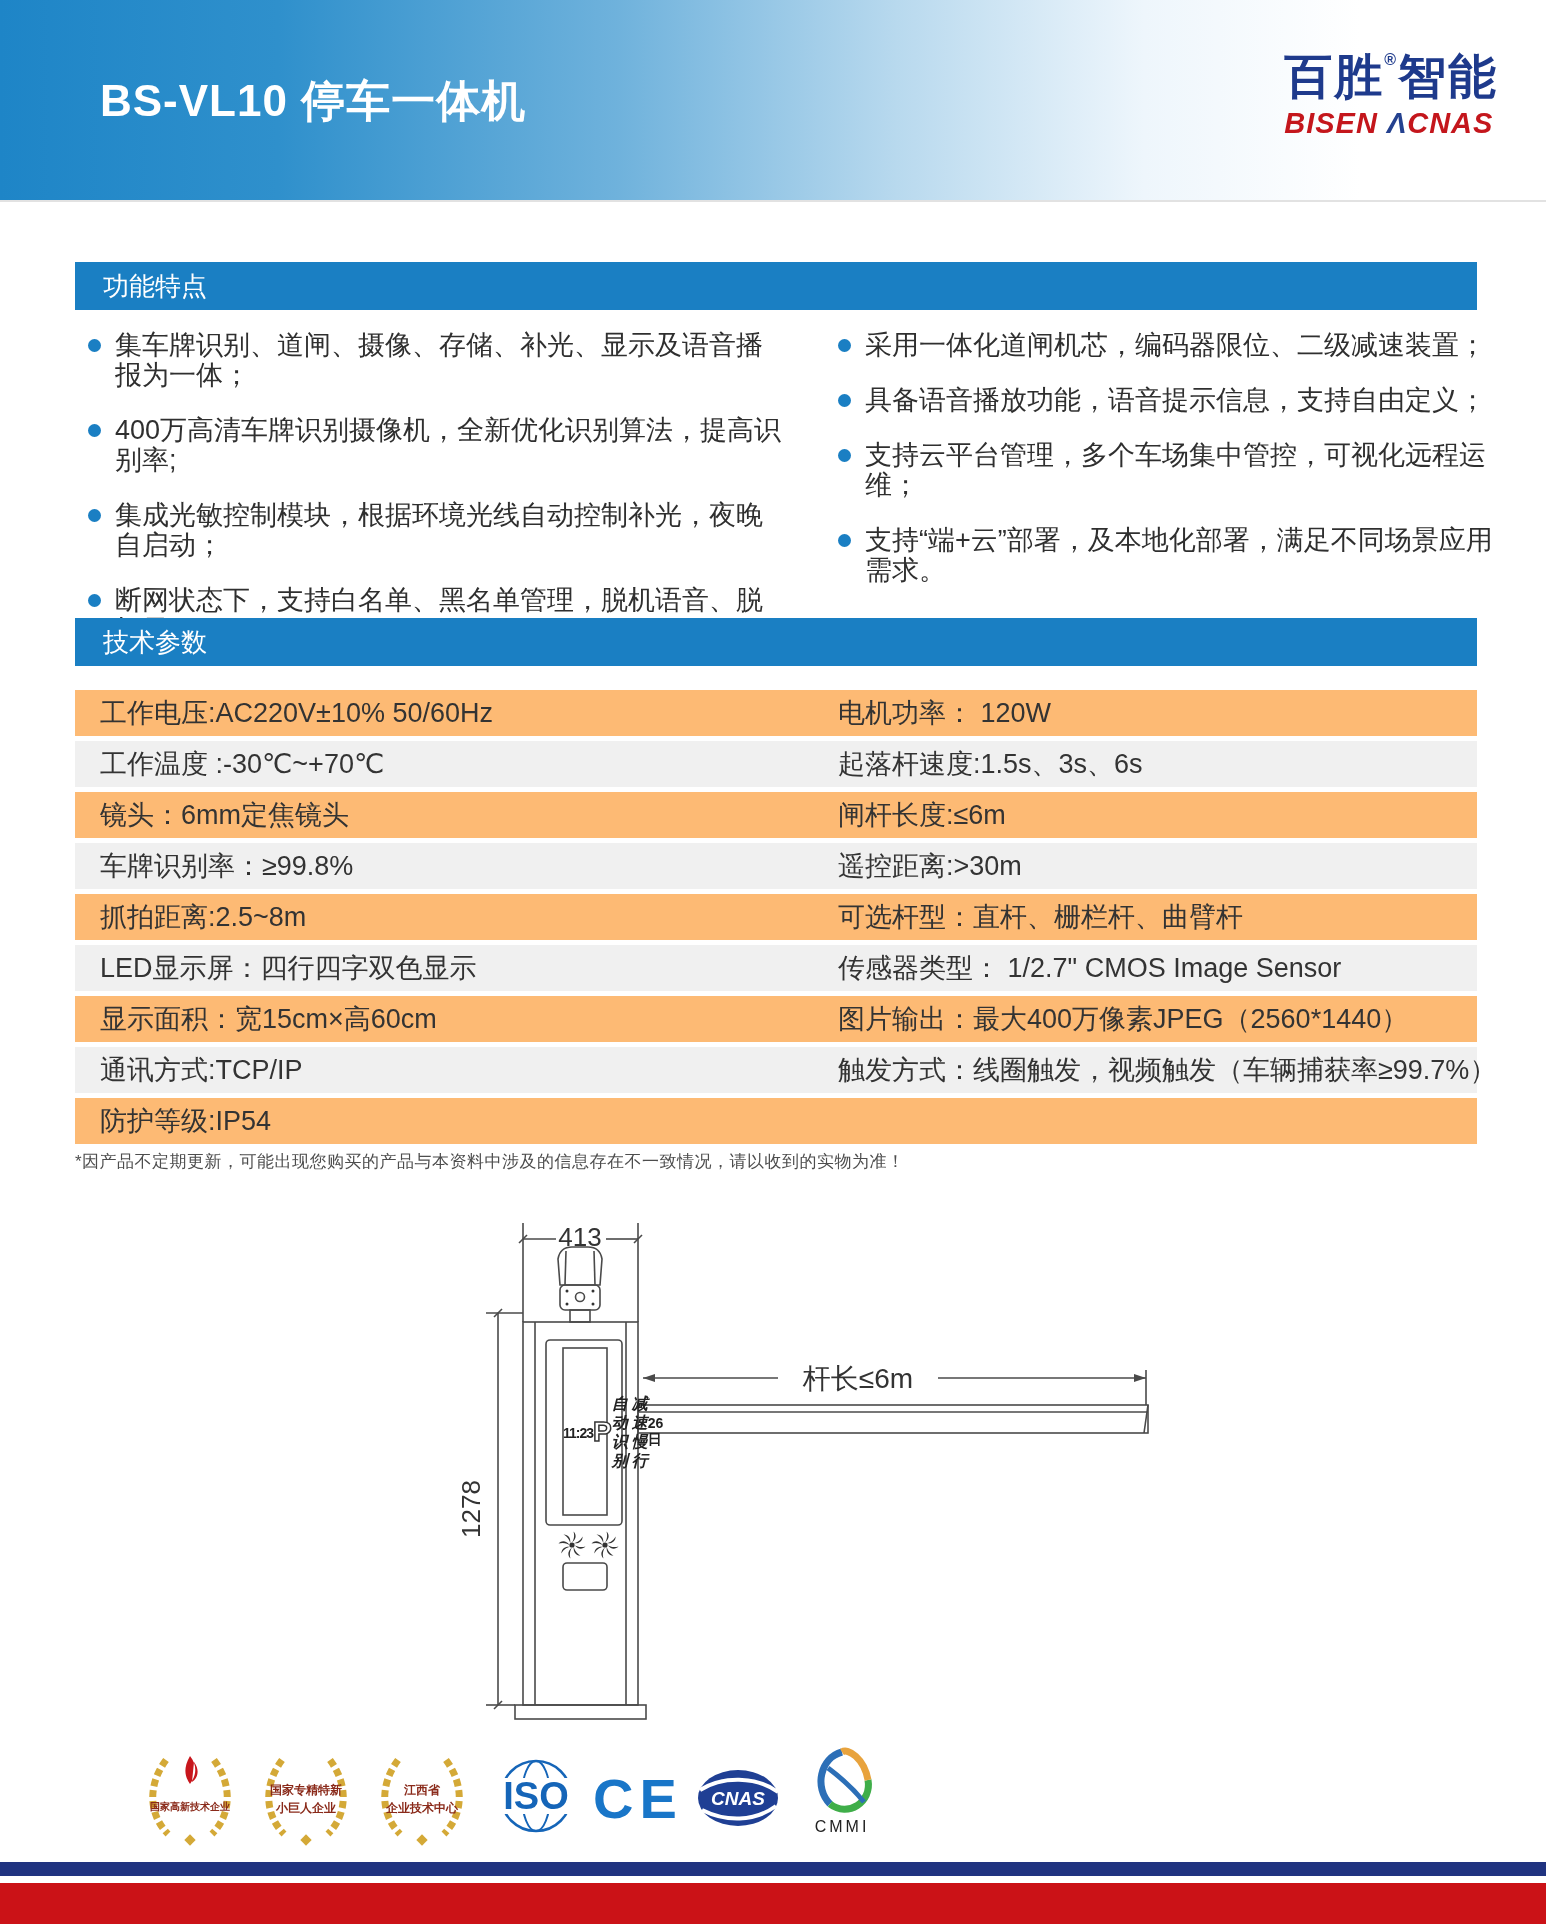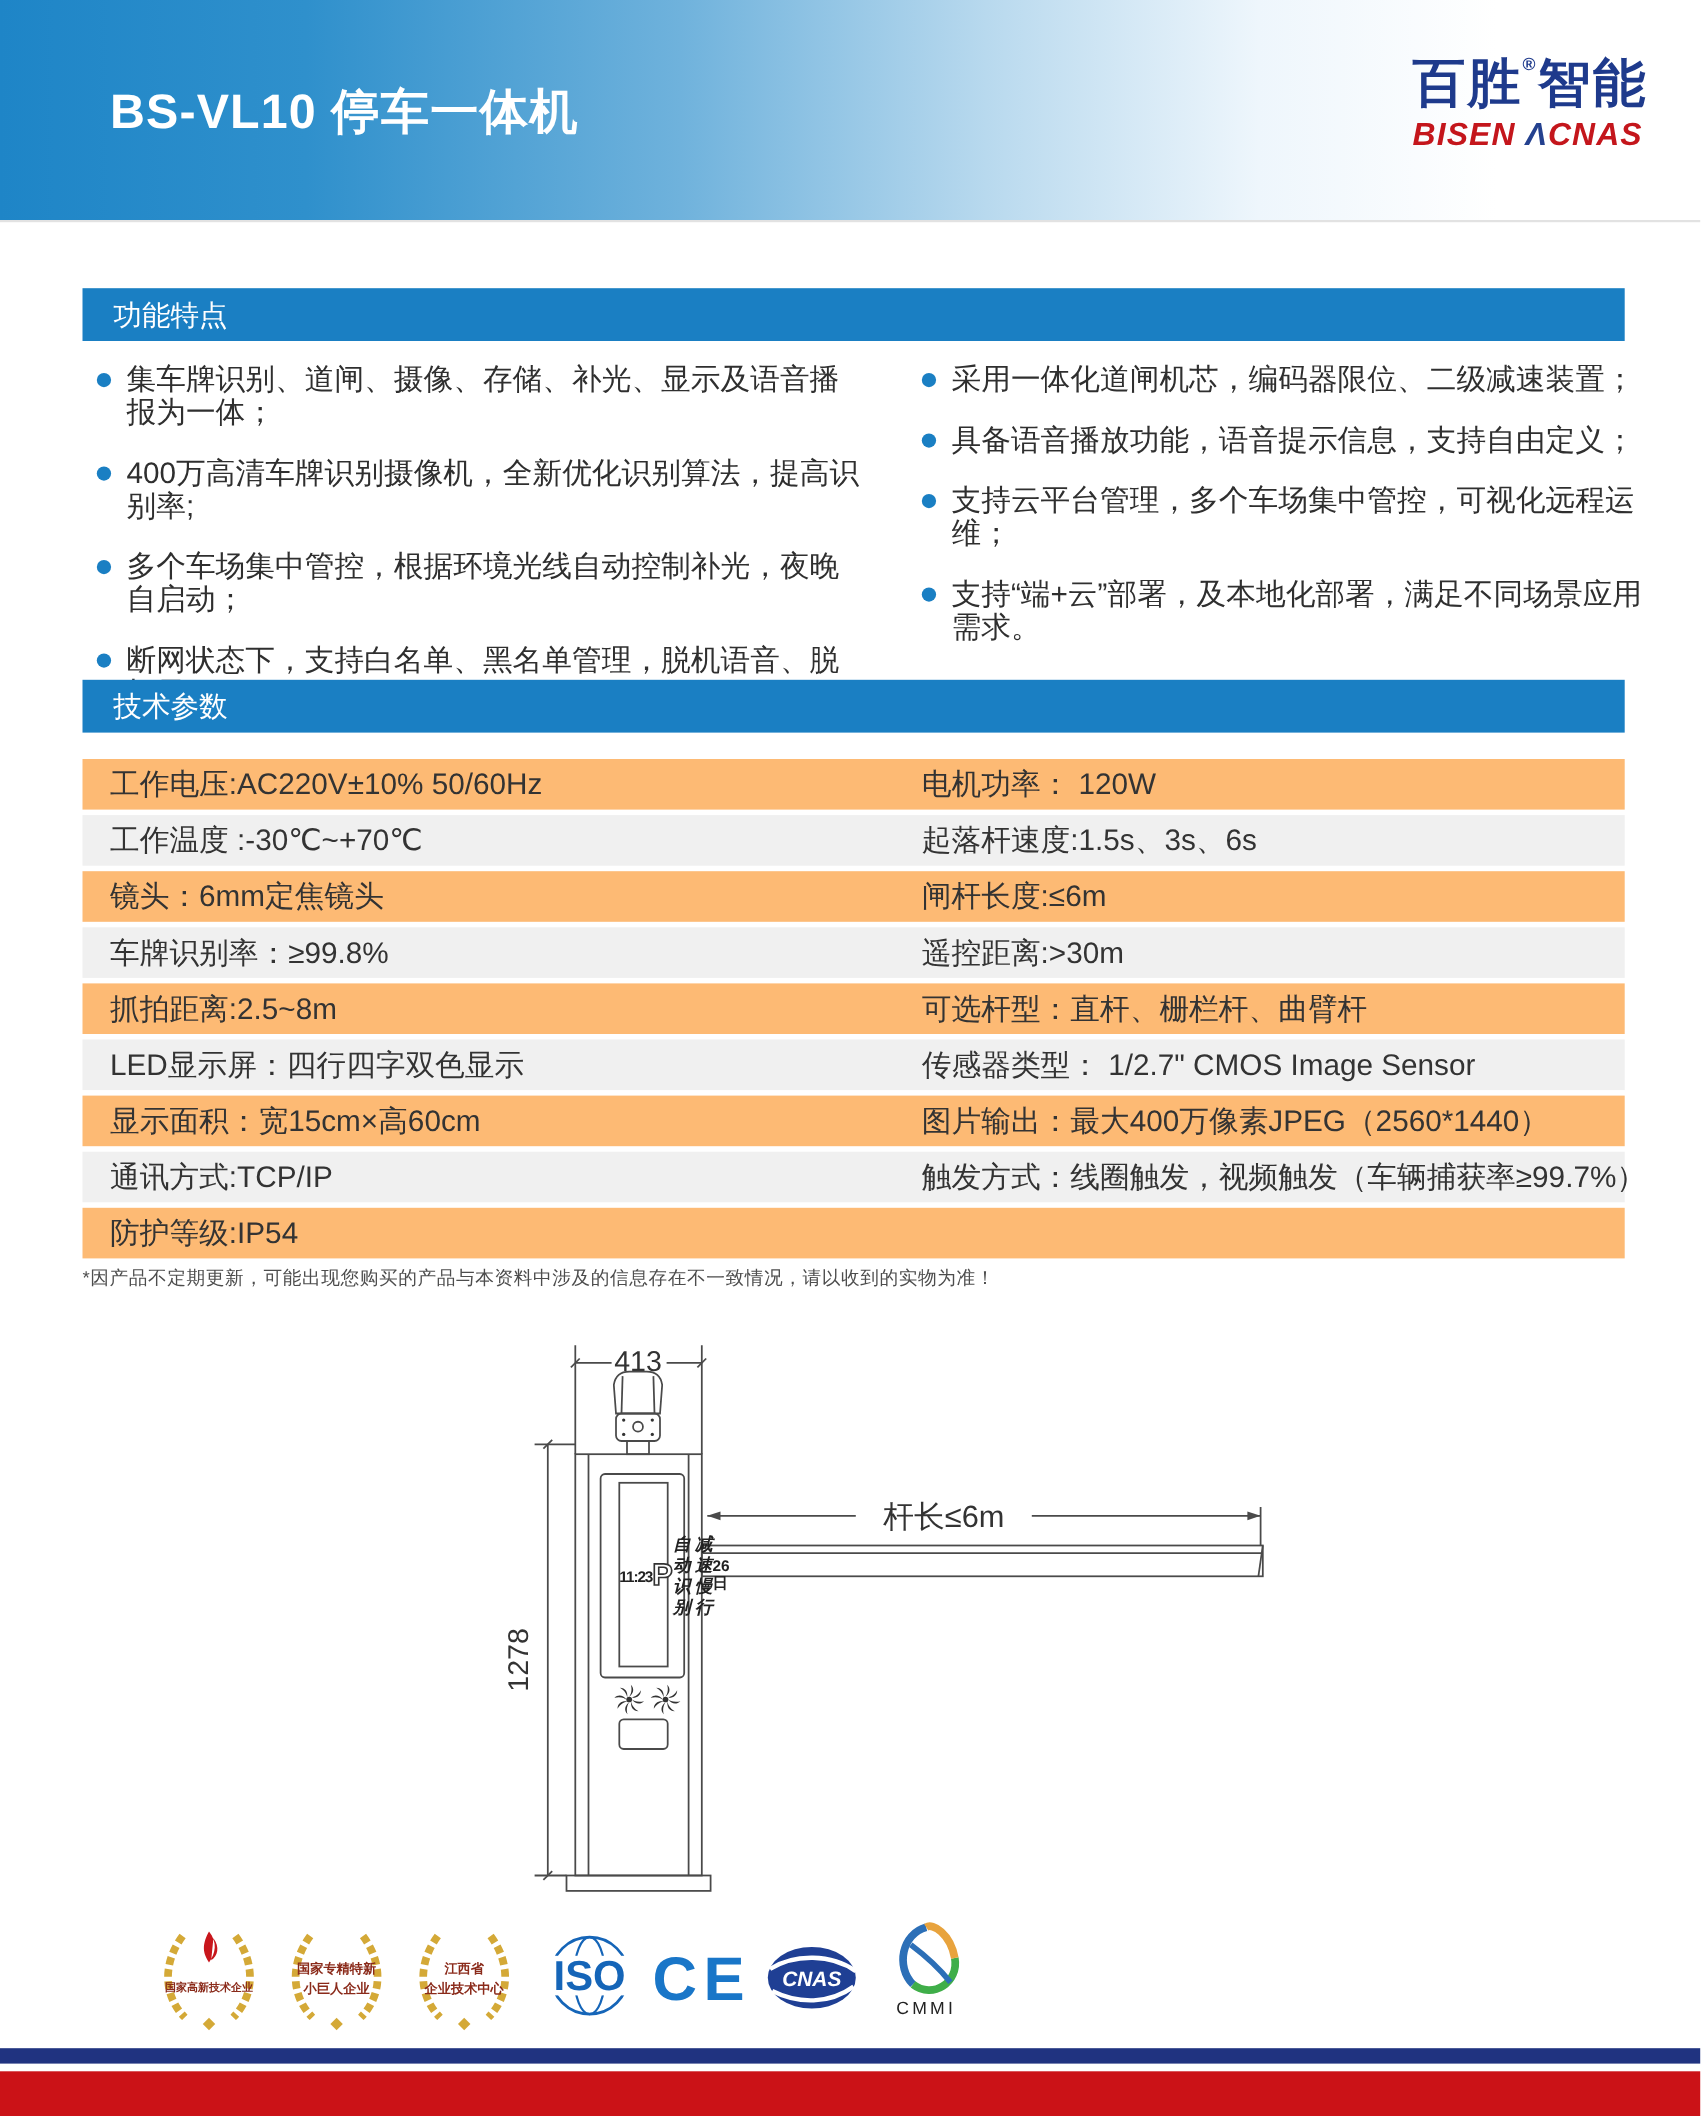--- a/index.html
+++ b/index.html
@@ -91,21 +91,21 @@
     <span class="feature-text">集车牌识别、道闸、摄像、存储、补光、显示及语音播报为一体；</span>
   </li>
 
   <li class="feature-item">
     <span class="dot"></span>
     <span class="feature-text">400万高清车牌识别摄像机，全新优化识别算法，提高识别率;</span>
   </li>
 
   <li class="feature-item">
     <span class="dot"></span>
-    <span class="feature-text">多个车场集中管控，根据环境光线自动控制补光，夜晚自启动；</span>
+    <span class="feature-text">集成光敏控制模块，根据环境光线自动控制补光，夜晚自启动；</span>
   </li>
 
   <li class="feature-item">
     <span class="dot"></span>
     <span class="feature-text">断网状态下，支持白名单、黑名单管理，脱机语音、脱机显示。</span>
   </li>
 </ul>
   <ul class="feature-list" id="features-right">
   <li class="feature-item">
     <span class="dot"></span>

